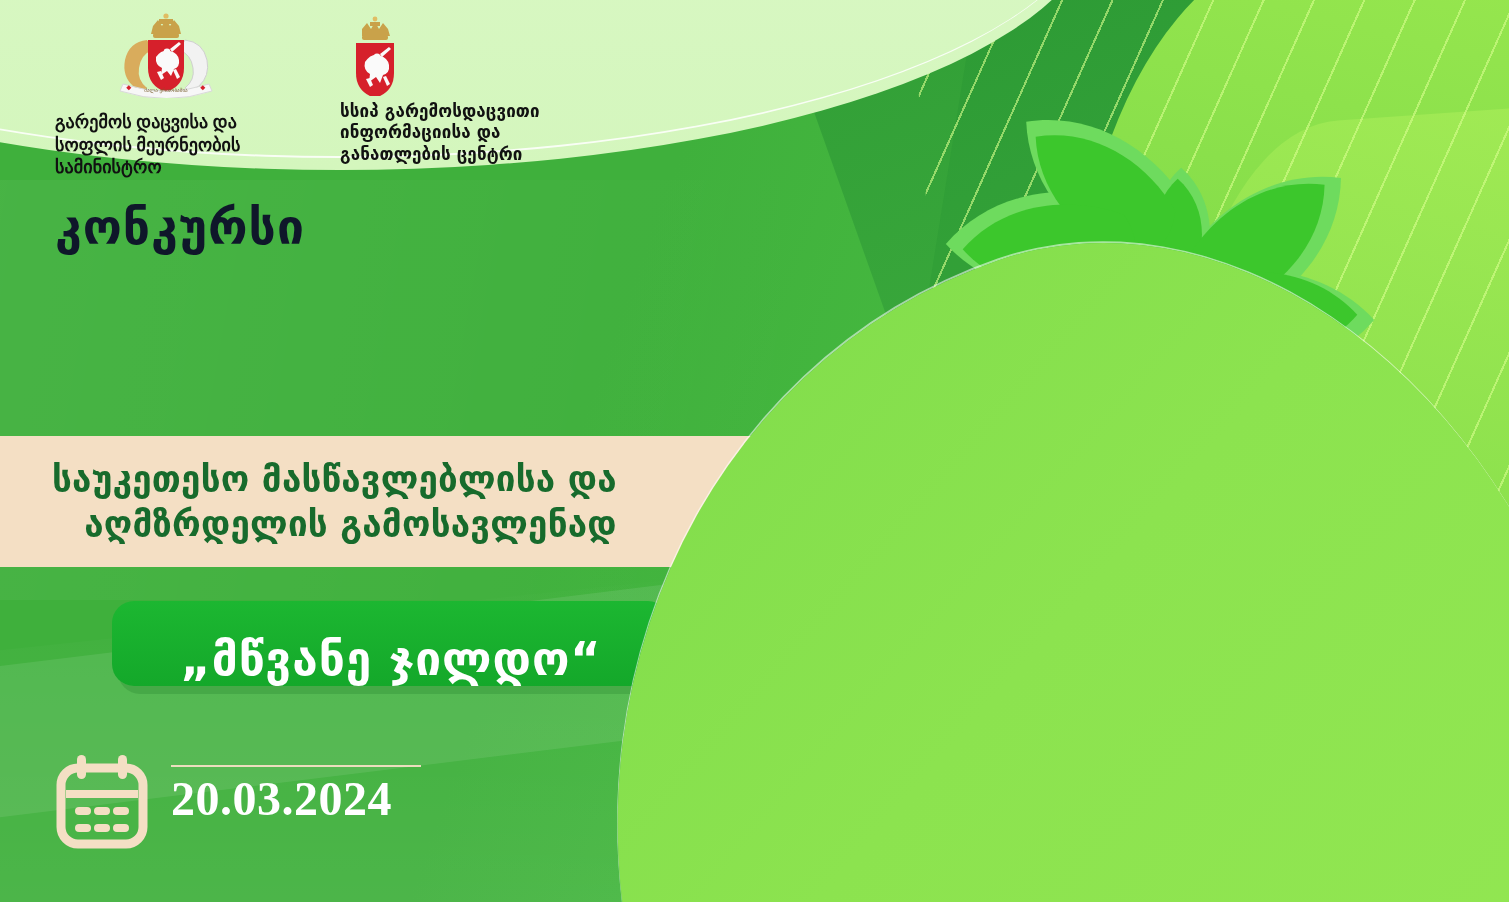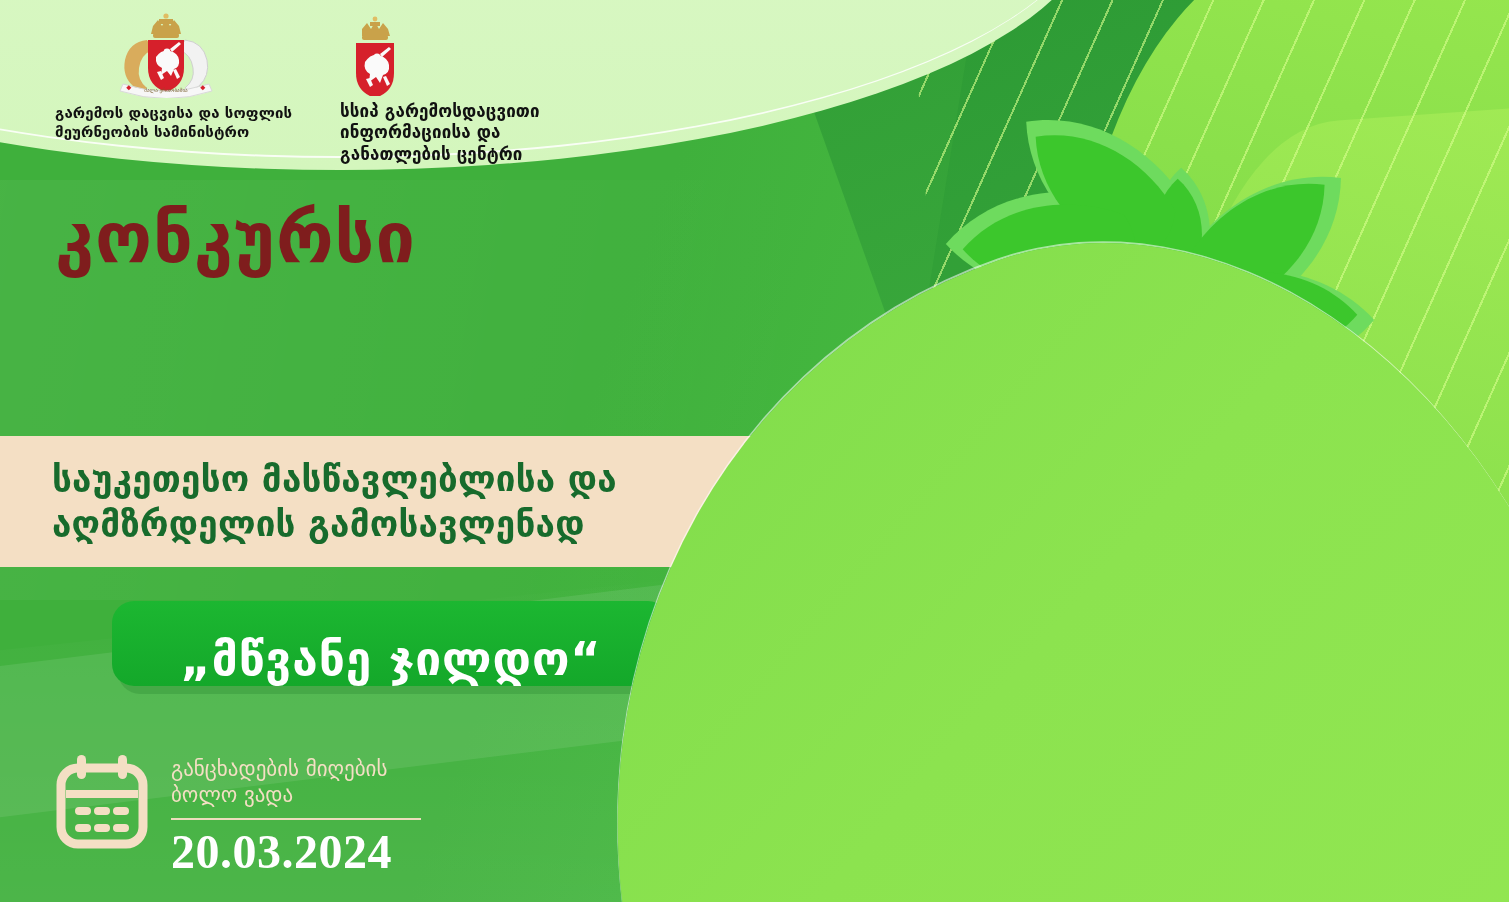--- a/index.html
+++ b/index.html
@@ -107,43 +107,43 @@
   .logo-2{left:340px;top:16px;width:230px;}
   .emblem{display:block;margin:0 auto;}
   .logo-1 .emblem{margin-left:52px;}
   .logo-2 .emblem{margin-left:4px;}
   .logo-cap{
     color:#111;
     font-weight:bold;
     line-height:1.25;
     letter-spacing:.1px;
   }
-  .logo-1 .logo-cap{font-size:15px;margin-top:6px;}
+  .logo-1 .logo-cap{font-size:18px;margin-top:13px;font-family:Liberation Serif, serif;}
   .logo-2 .logo-cap{font-size:17px;margin-top:5px;}
 
   
   .headline{
     position:absolute;left:55px;top:203px;
-    color:#7f1d1d;font-size:70px;font-weight:bold;letter-spacing:1px;
+    color:#0f172a;font-size:48px;font-weight:bold;letter-spacing:1px;
     line-height:1;
   }
   .subhead{
     position:absolute;left:55px;top:318px;
     color:#fff;font-size:37px;line-height:1.38;font-weight:400;
     max-width:720px;
   }
 
   .cream-band{
     position:absolute;left:0;top:436px;width:787px;height:131px;
     background:#f4dfc4;
     display:flex;align-items:center;
   }
   .cream-text{
     color:#176b2c;font-size:35px;font-weight:bold;line-height:1.28;
-    padding-left:52px;letter-spacing:.2px;
+    padding-left:52px;letter-spacing:.2px;text-align:right;
   }
 
   .pill{
     position:absolute;left:112px;top:601px;width:558px;height:85px;
     background:#17b02c;
     background:linear-gradient(180deg,#1cb731 0%,#14a82a 100%);
     border-radius:22px;
     display:flex;align-items:flex-end;justify-content:center;
     box-shadow:6px 8px 0 rgba(0,90,20,.16);
   }
@@ -451,22 +451,20 @@
       <g fill="#f4dfc4">
         <rect x="20" y="55" width="16" height="8" rx="4"></rect>
         <rect x="39" y="55" width="16" height="8" rx="4"></rect>
         <rect x="58" y="55" width="16" height="8" rx="4"></rect>
         <rect x="20" y="72" width="16" height="8" rx="4"></rect>
         <rect x="39" y="72" width="16" height="8" rx="4"></rect>
         <rect x="58" y="72" width="16" height="8" rx="4"></rect>
       </g>
     </svg>
     <div class="deadline-text">
-      <div class="deadline-label">განცხადების მიღების
-ბოლო ვადა</div>
       <div class="deadline-rule"></div>
       <div class="deadline-date">20.03.2024</div>
     </div>
   </div>
 
   <div class="bg-bottom-wedge2"></div>
   <div class="bg-bottom-wedge"></div>
 
 </div>
 

